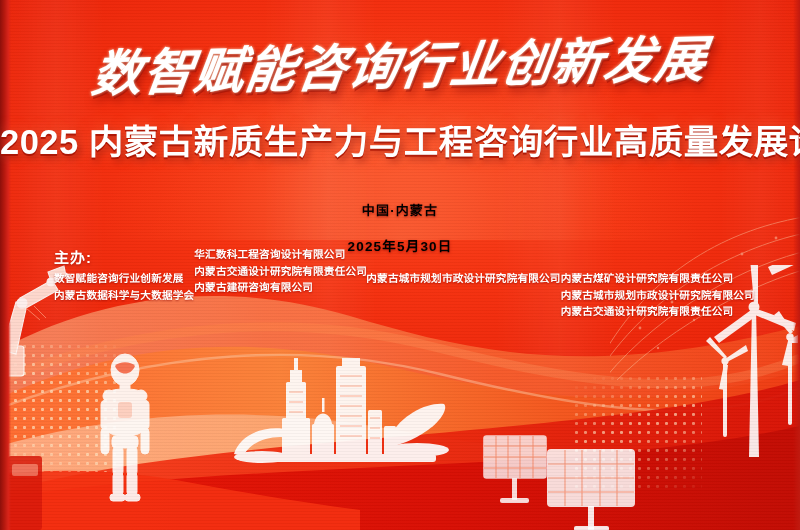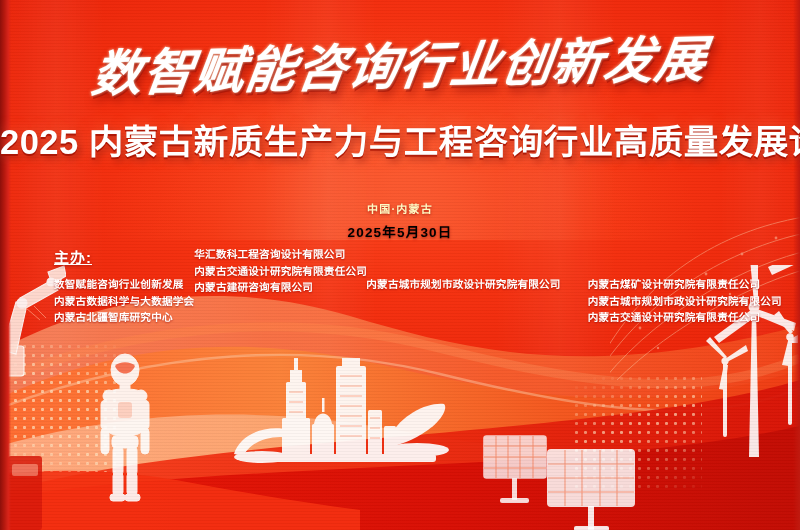--- a/index.html
+++ b/index.html
@@ -118,46 +118,45 @@
     text-shadow:
       0 2px 0 rgba(160,15,0,0.75),
       0 0 14px rgba(255,120,80,0.55),
       3px 4px 7px rgba(110,0,0,0.5);
   }
 
   .sub-wrap{
     position:absolute;top:200px;left:0;right:0;text-align:center;
   }
   .sub-loc{
-    font-size:11px;font-weight:700;color:#fef9c3;letter-spacing:1.2px;
+    font-size:13px;font-weight:700;color:#000000;letter-spacing:1.2px;
     text-shadow:0 1px 3px rgba(130,0,0,.6);
-    margin-bottom:5px;
+    margin-bottom:16px;
   }
   .sub-date{
     font-size:13.5px;font-weight:700;color:#000000;letter-spacing:1.2px;
     text-shadow:0 1px 3px rgba(130,0,0,.6);
   }
 
   .sponsors{
     position:absolute;top:246px;left:0;right:0;
     display:flex;
     padding:0 46px 0 54px;
   }
   .spon-col{position:relative;}
   .col-1{width:160px;}
   .col-2{width:172px;}
   .col-3{width:200px;}
-  .col-4{width:210px;margin-left:27px;}
+  .col-4{width:210px;}
 
   .spon-head{
     font-size:15px;font-weight:700;color:#ffffff;
     letter-spacing:1px;
-    margin-bottom:9px;
+    margin-bottom:3px;
     text-shadow:0 1px 3px rgba(130,0,0,.65);
-    text-decoration:underline;
   }
   .spon-head.invisible{visibility:hidden;}
   .spon-item{
     font-size:10.6px;
     font-weight:700;
     color:#ffffff;
     line-height:16.5px;
     white-space:nowrap;
     letter-spacing:.2px;
     text-shadow:0 1px 2px rgba(140,5,0,.6);
@@ -395,21 +394,20 @@
       <div class="sub-loc">中国·内蒙古</div>
       <div class="sub-date">2025年5月30日</div>
     </div>
 
     <div class="sponsors">
 
       <div class="spon-col col-1">
         <div class="spon-head">主办:</div>
         <div class="spon-item">数智赋能咨询行业创新发展</div>
         <div class="spon-item">内蒙古数据科学与大数据学会</div>
-        <div class="spon-item">内蒙古北疆智库研究中心</div>
       </div>
 
       <div class="spon-col col-2">
         <div class="spon-item">华汇数科工程咨询设计有限公司</div>
         <div class="spon-item">内蒙古交通设计研究院有限责任公司</div>
         <div class="spon-item">内蒙古建研咨询有限公司</div>
       </div>
 
       <div class="spon-col col-3">
         <div class="spon-head invisible">协办:</div>

